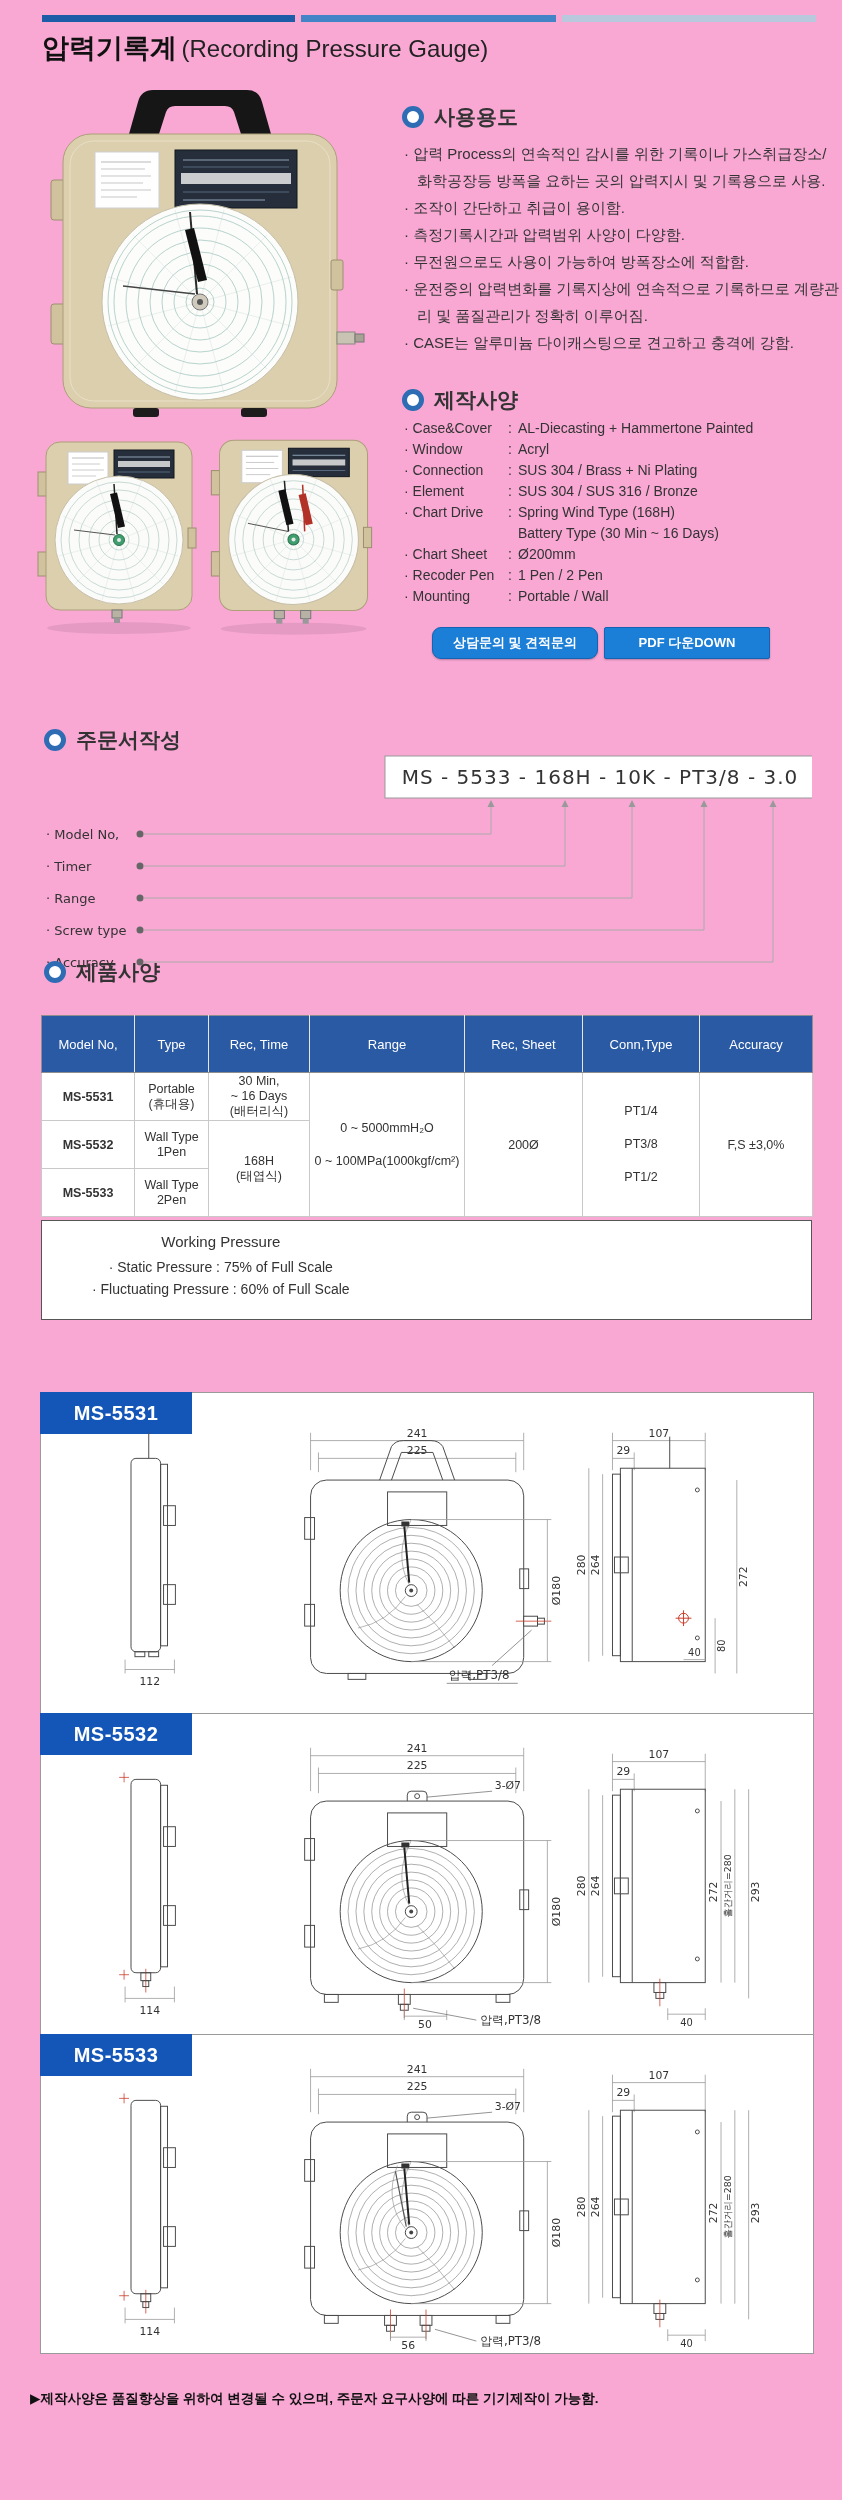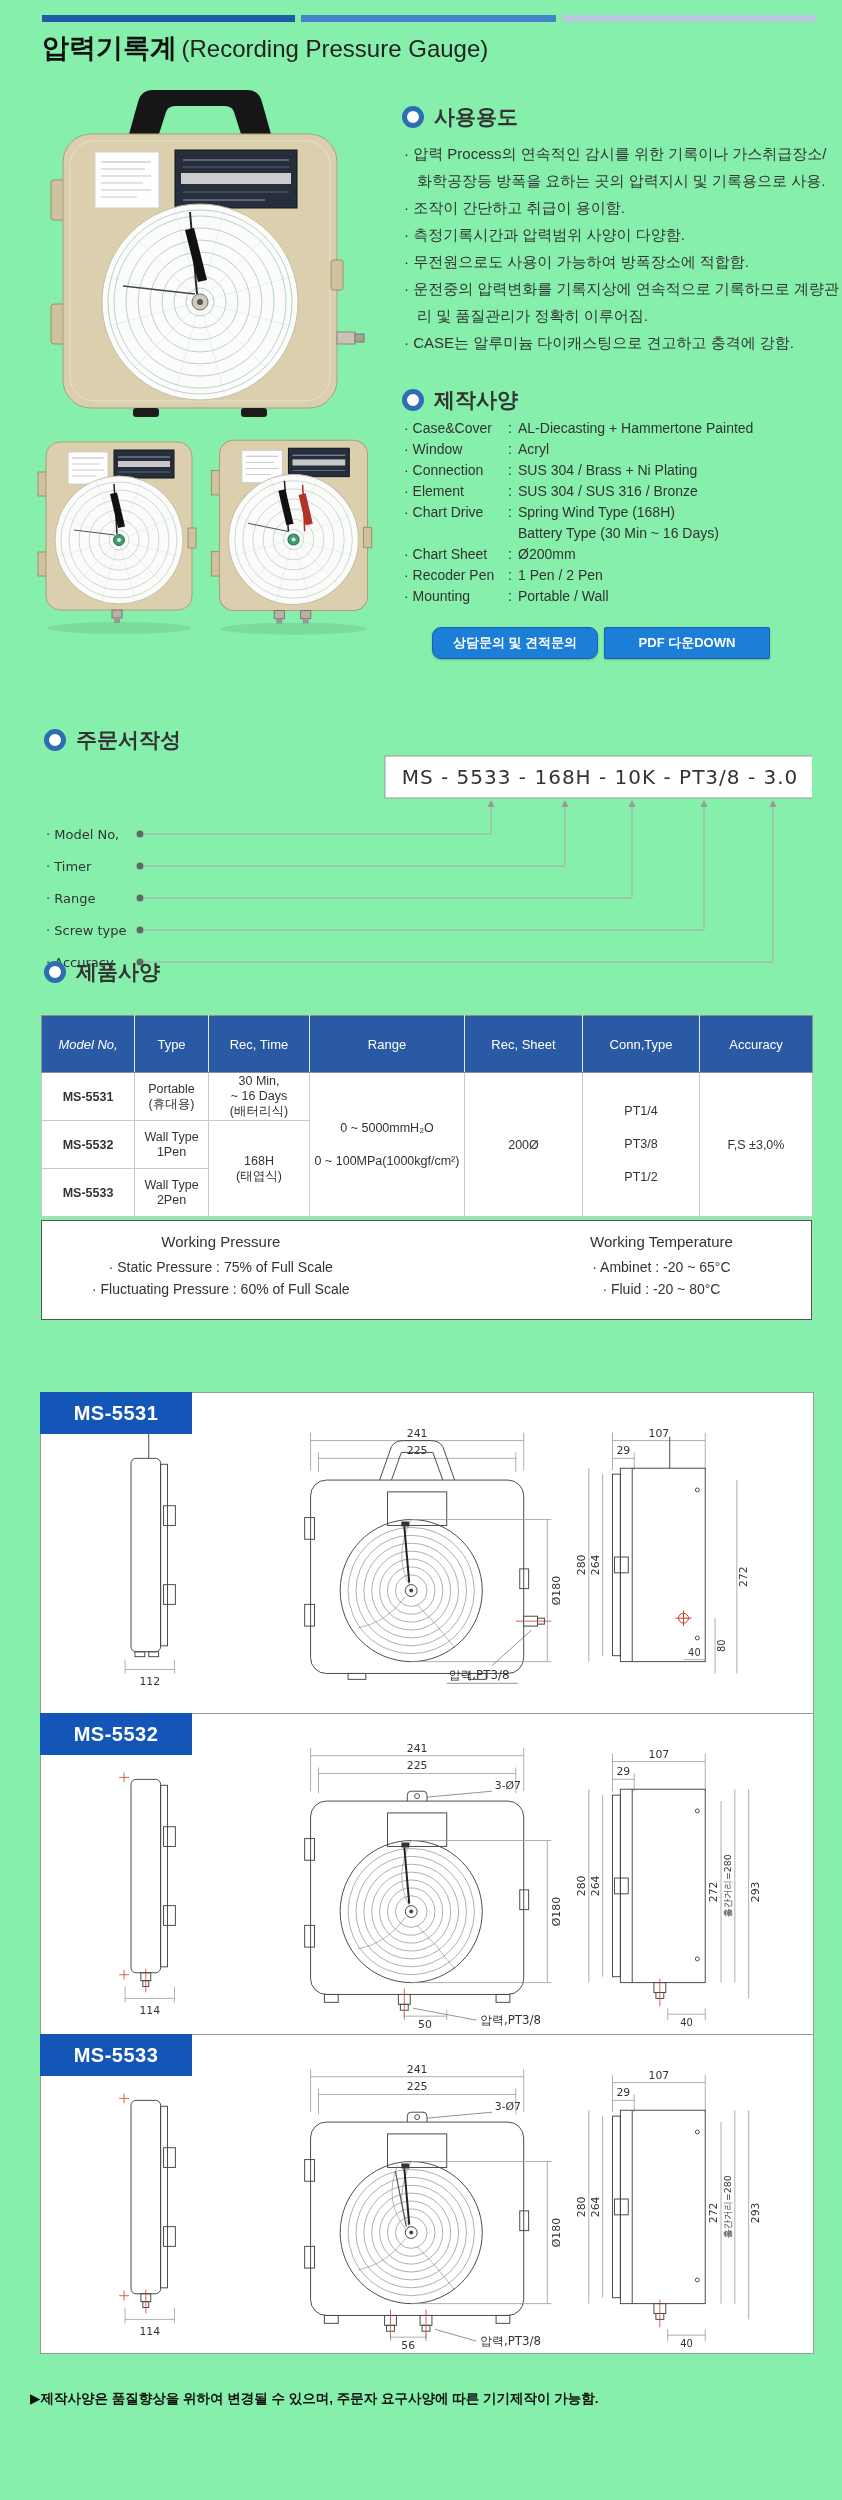--- a/index.html
+++ b/index.html
@@ -1,16 +1,16 @@
 <!DOCTYPE html>
 <html><head>
 <meta charset="utf-8">
 <style>
   html,body{margin:0;padding:0;background:#fff;}
-  .page{position:relative;width:842px;height:2500px;background:#86efac;overflow:hidden;
+  .page{position:relative;width:842px;height:2500px;background:#f9a8d4;overflow:hidden;
         font-family:"Liberation Sans","DejaVu Sans",sans-serif;color:#333;}
   .abs{position:absolute;}
   
   .bar{position:absolute;top:15px;height:7px;}
   .bar1{left:42px;width:253px;background:#1d5da7;}
   .bar2{left:301px;width:255px;background:#4384c6;}
   .bar3{left:562px;width:254px;background:#b8c9de;}
   .title{position:absolute;left:42px;top:30px;white-space:nowrap;}
   .title .ko{font-size:27px;font-weight:bold;color:#111;}
   .title .en{font-size:24px;color:#222;}
@@ -31,21 +31,21 @@
   .btn{position:absolute;top:627px;height:30px;line-height:30px;width:164px;text-align:center;
        background:#1b7ed7;border:1px solid #1563b5;border-radius:2px;color:#fff;
        font-size:13px;font-weight:bold;cursor:pointer;box-shadow:0 1px 2px rgba(0,0,0,.25);}
   .btn1{left:432px;border-radius:9px;}
   .btn2{left:604px;}
   
   table.spec{position:absolute;left:41px;top:1015px;width:771px;border-collapse:collapse;
              border:1px solid #8e8e8e;table-layout:fixed;}
   table.spec th{background:#2a5aa4;color:#fff;font-size:13px;font-weight:normal;height:54px;
                 border-left:1px solid #e6e6e6;border-bottom:1px solid #8e8e8e;}
-  table.spec th:first-child{border-left:none;font-style:italic;}
+  table.spec th:first-child{border-left:none;}
   table.spec td{border:1px solid #c9c9c9;text-align:center;vertical-align:middle;
                 font-size:12.5px;color:#333;height:45px;background:#fff;}
   td.model{font-size:17px;font-weight:bold;color:#14397c;}
   .cell-line{display:block;line-height:15px;}
   .sp{display:block;height:18px;}
   
   .workbox{position:absolute;left:41px;top:1220px;width:769px;height:98px;border:1px solid #555;background:#fff;}
   .workcol{position:absolute;top:12px;text-align:center;}
   .workcol .wt{font-size:15px;color:#333;margin-bottom:6px;}
   .workcol .wi{font-size:14px;color:#333;line-height:22px;}
@@ -424,25 +424,20 @@
       </tr>
     </tbody>
   </table>
 
   <div class="workbox">
     <div class="workcol wc1">
       <div class="wt">Working Pressure</div>
       <div class="wi">· Static Pressure : 75% of Full Scale</div>
       <div class="wi">· Fluctuating Pressure : 60% of Full Scale</div>
     </div>
-    <div class="workcol wc2">
-      <div class="wt">Working Temperature</div>
-      <div class="wi">· Ambinet : -20 ~ 65°C</div>
-      <div class="wi">· Fluid : -20 ~ 80°C</div>
-    </div>
   </div>
 
   <div class="sec-head" style="left:44px;top:1408px;flex-direction:column;">
     <span class="ring"></span>
     <span class="t">외형도 Dimensions</span>
   </div>
 
   <div class="dimbox">
 
     <div class="panel">

